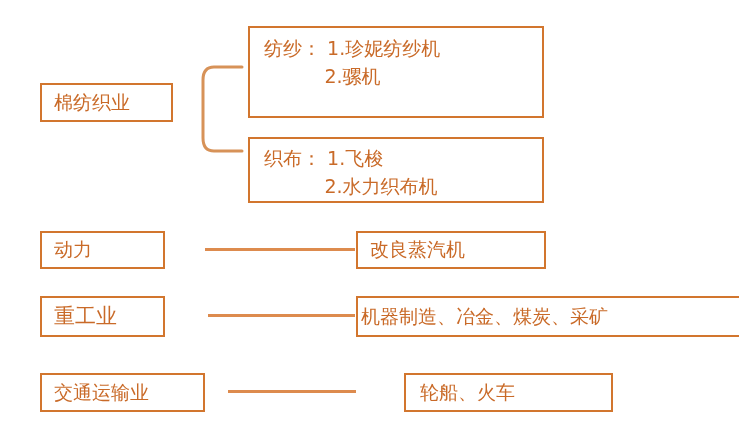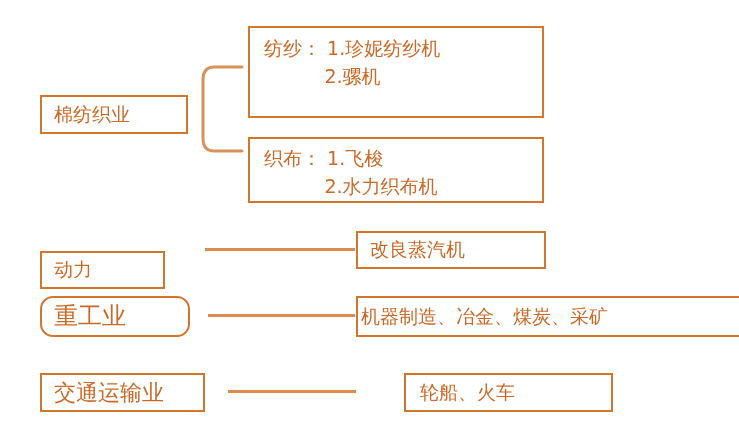--- a/index.html
+++ b/index.html
@@ -38,41 +38,38 @@
     font-size: 19px;
   }
   #box-weaving {
     left: 248px; top: 137px; width: 296px; height: 66px;
     align-items: flex-start;
     padding: 6px 0 0 14px;
     font-size: 19px;
   }
   
   #box-cat-cotton {
-    left: 40px; top: 83px; width: 148px; height: 39px;
+    left: 40px; top: 83px; width: 133px; height: 39px;
     padding-left: 12px;
     font-size: 19px;
-    margin-top: 12px;
   }
   #box-cat-power {
     left: 40px; top: 231px; width: 125px; height: 38px;
     padding-left: 12px;
     font-size: 19px;
-    margin-top: 20px;
   }
   #box-cat-heavy {
-    left: 40px; top: 296px; width: 150px; height: 41px;
+    left: 40px; top: 296px; width: 125px; height: 41px;
     padding-left: 12px;
-    font-size: 24px;
-    border-radius: 13px;
+    font-size: 21px;
   }
   #box-cat-transport {
     left: 40px; top: 373px; width: 165px; height: 39px;
     padding-left: 12px;
-    font-size: 22px;
+    font-size: 19px;
   }
   
   #box-val-steam {
     left: 356px; top: 231px; width: 190px; height: 38px;
     padding-left: 12px;
     font-size: 19px;
   }
   #box-val-heavy {
     left: 356px; top: 296px; width: 428px; height: 41px;
     padding-left: 3px;

